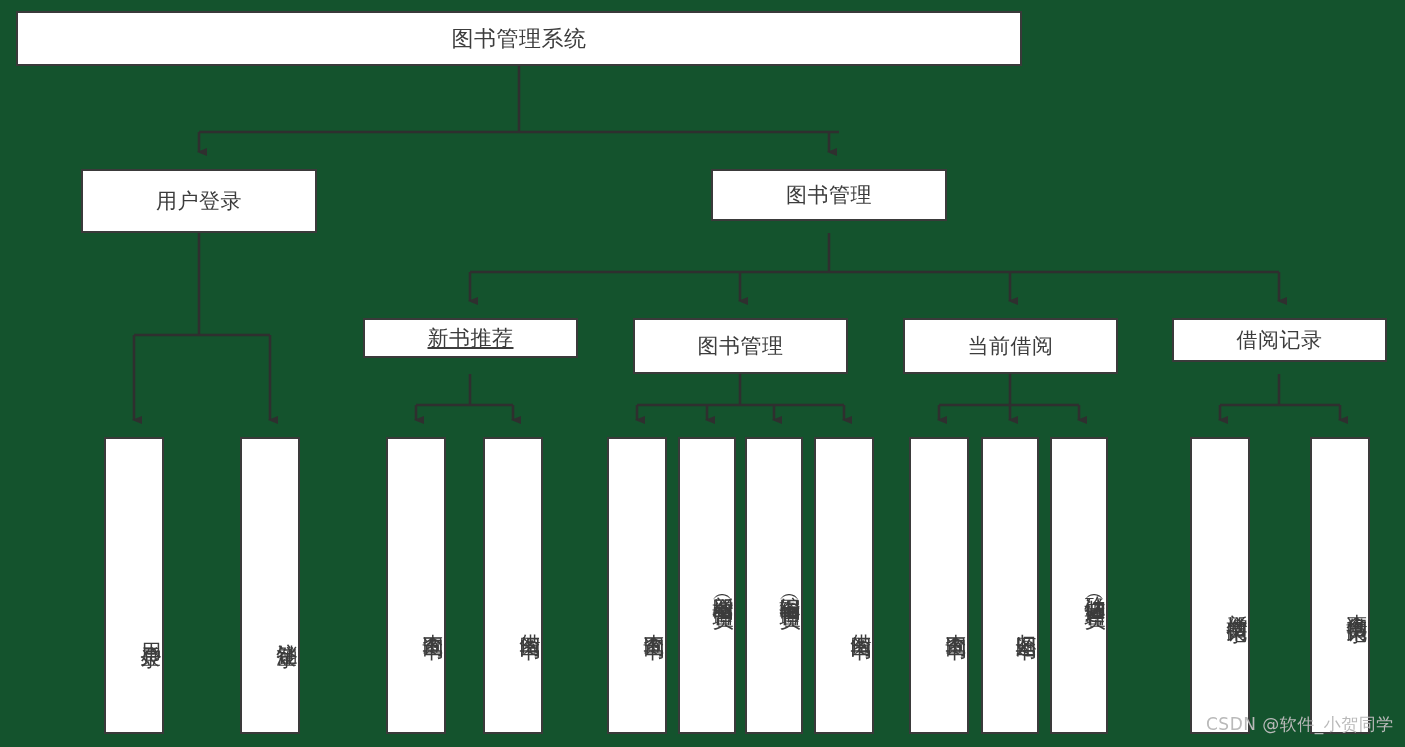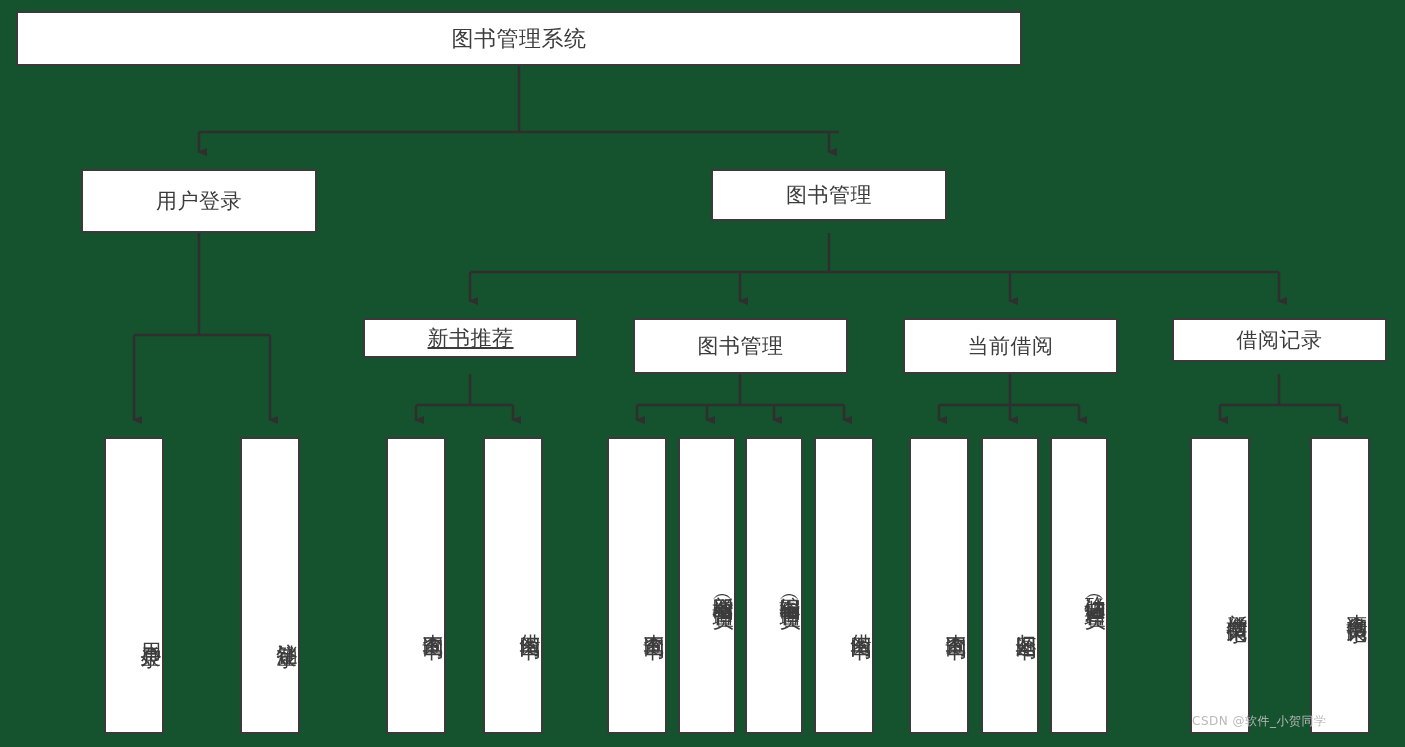--- a/index.html
+++ b/index.html
@@ -56,25 +56,26 @@
   .node.vertical.toppad {
     padding-top: 4px;
   }
   .label {
     display: block;
   }
   #watermark {
     position: absolute;
     left: 1192px;
     top: 713px;
-    font-size: 12px;
+    font-size: 17px;
     color: #b9b9b9;
     letter-spacing: 0.5px;
     white-space: nowrap;
     font-family: "DejaVu Sans", "Liberation Sans", sans-serif;
+    padding-left: 14px;
   }
 </style>
 </head>
 <body>
 
 <div id="canvas">
 
   <svg id="connectors" viewBox="0 0 1405 747" xmlns="http://www.w3.org/2000/svg">
     <defs>
       <marker id="arrow" markerWidth="10" markerHeight="10" refX="4" refY="8" orient="auto" markerUnits="userSpaceOnUse">

